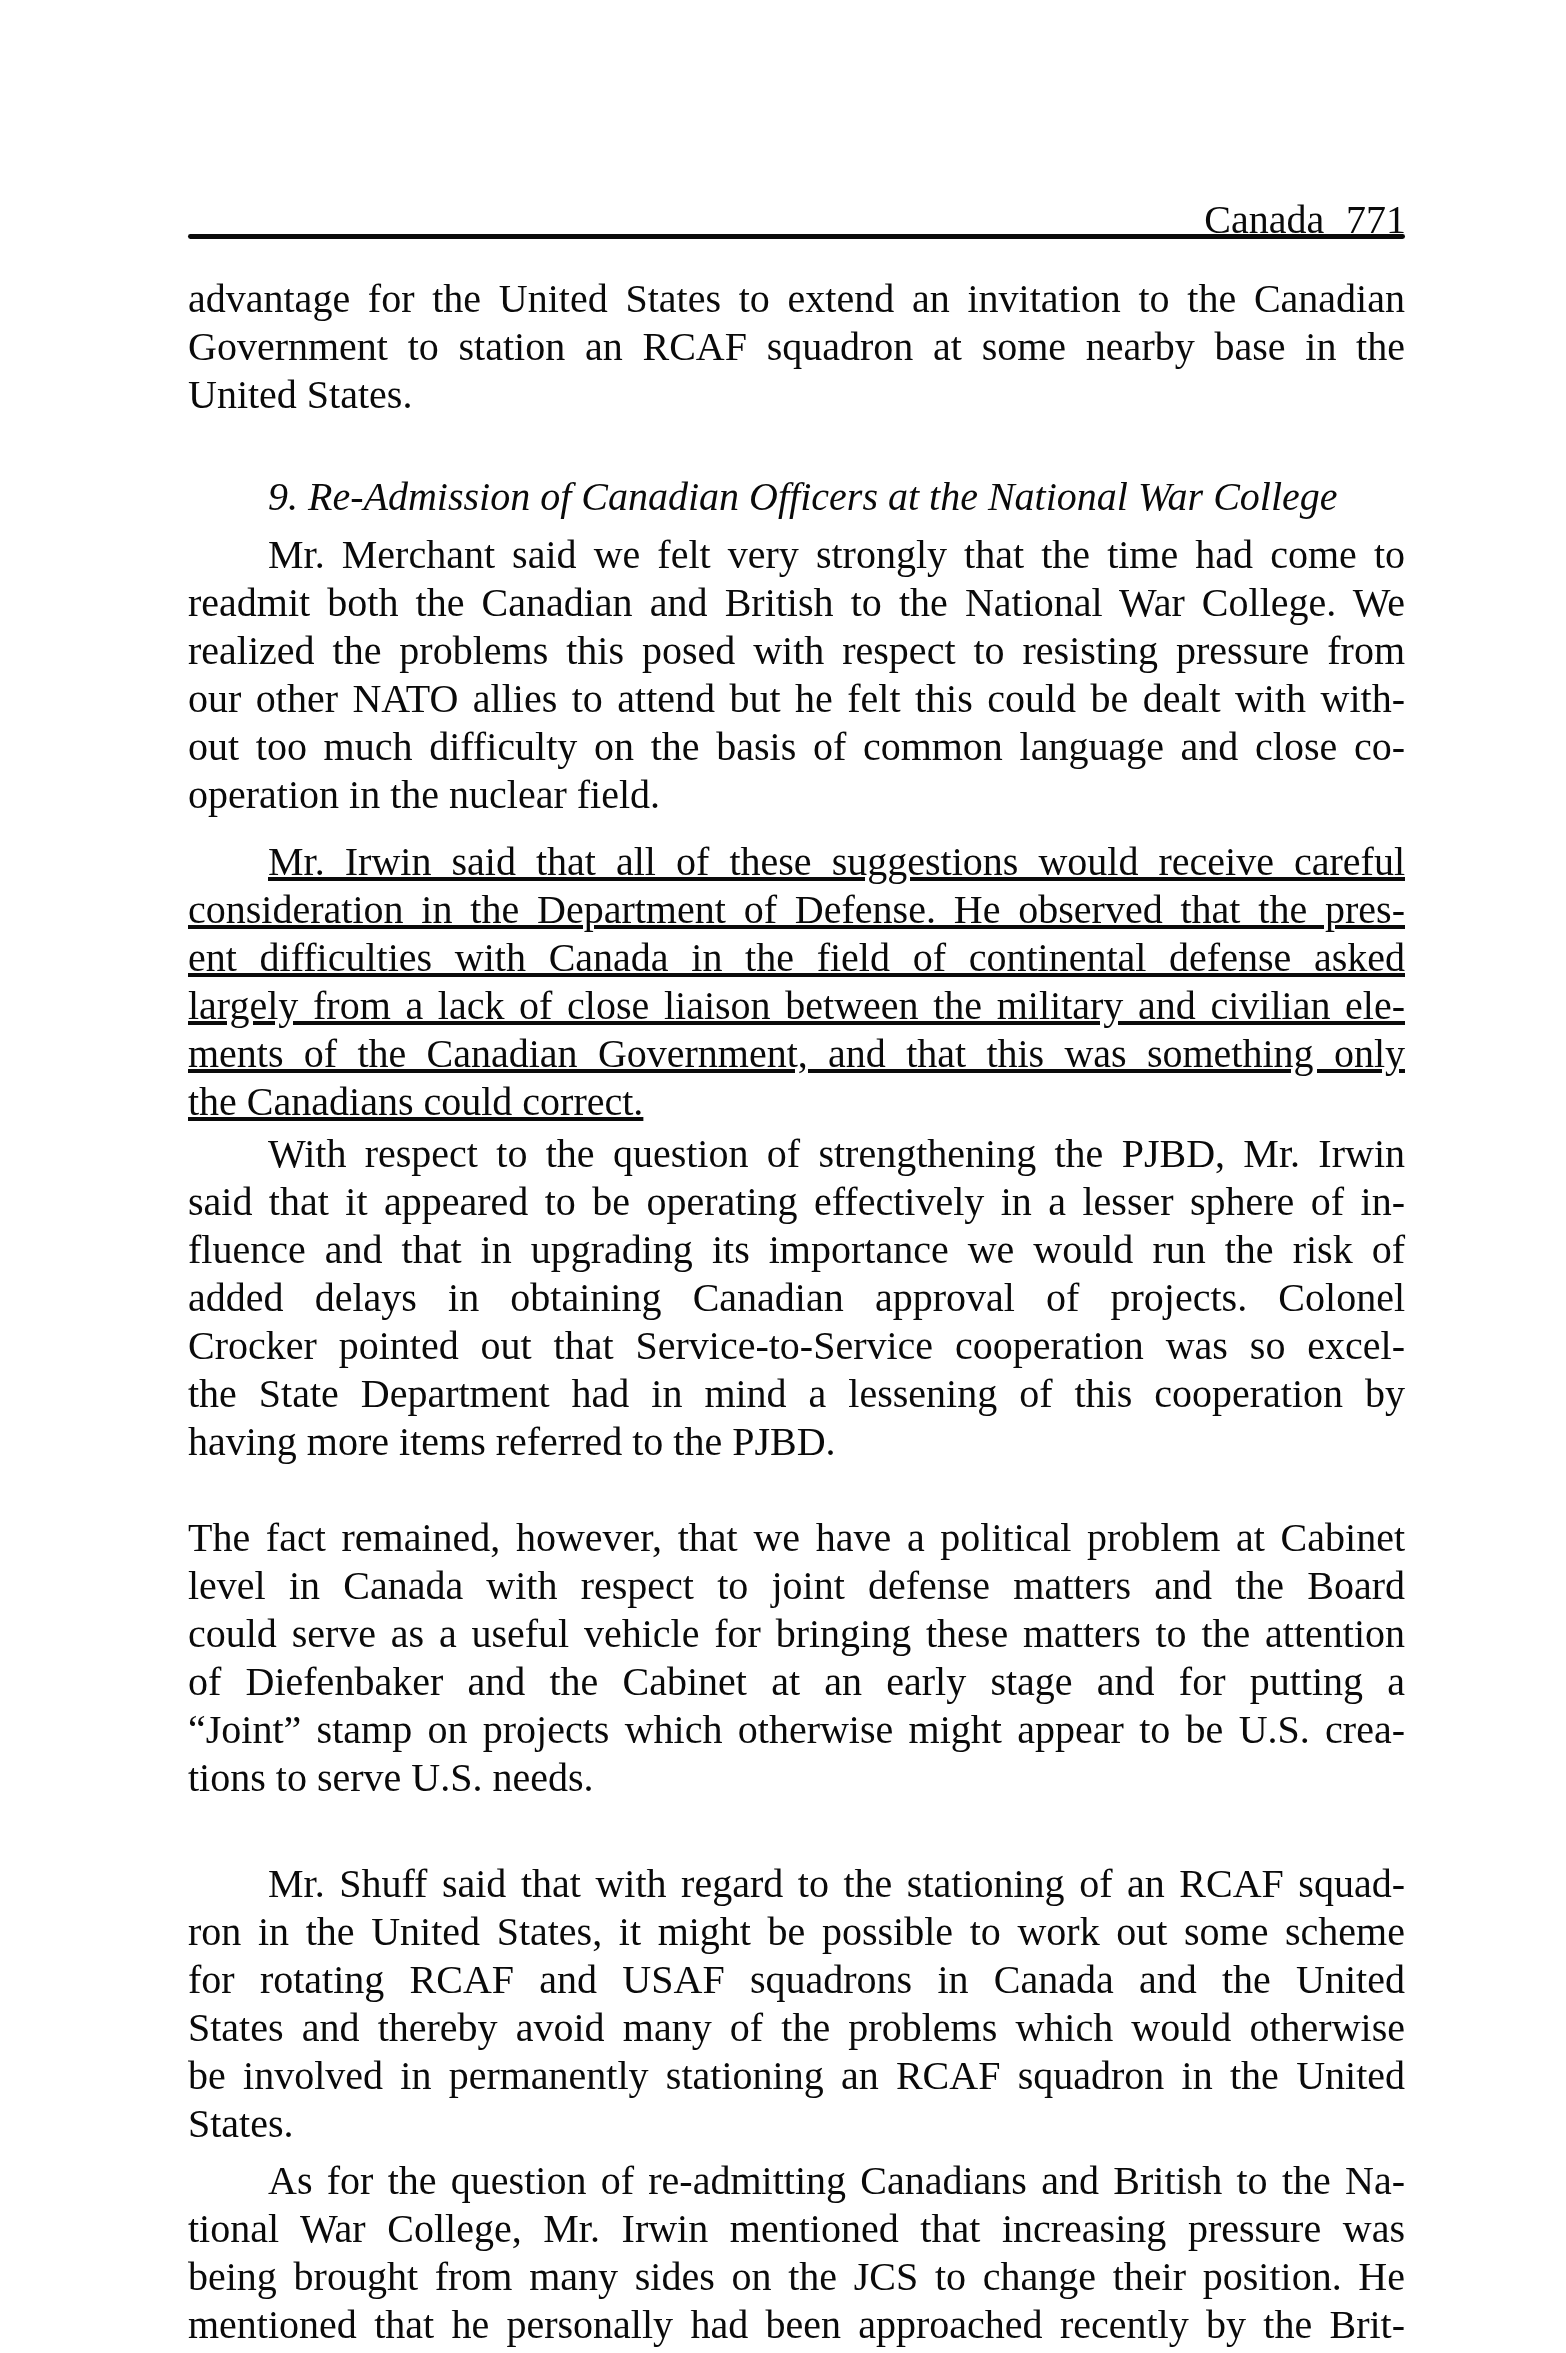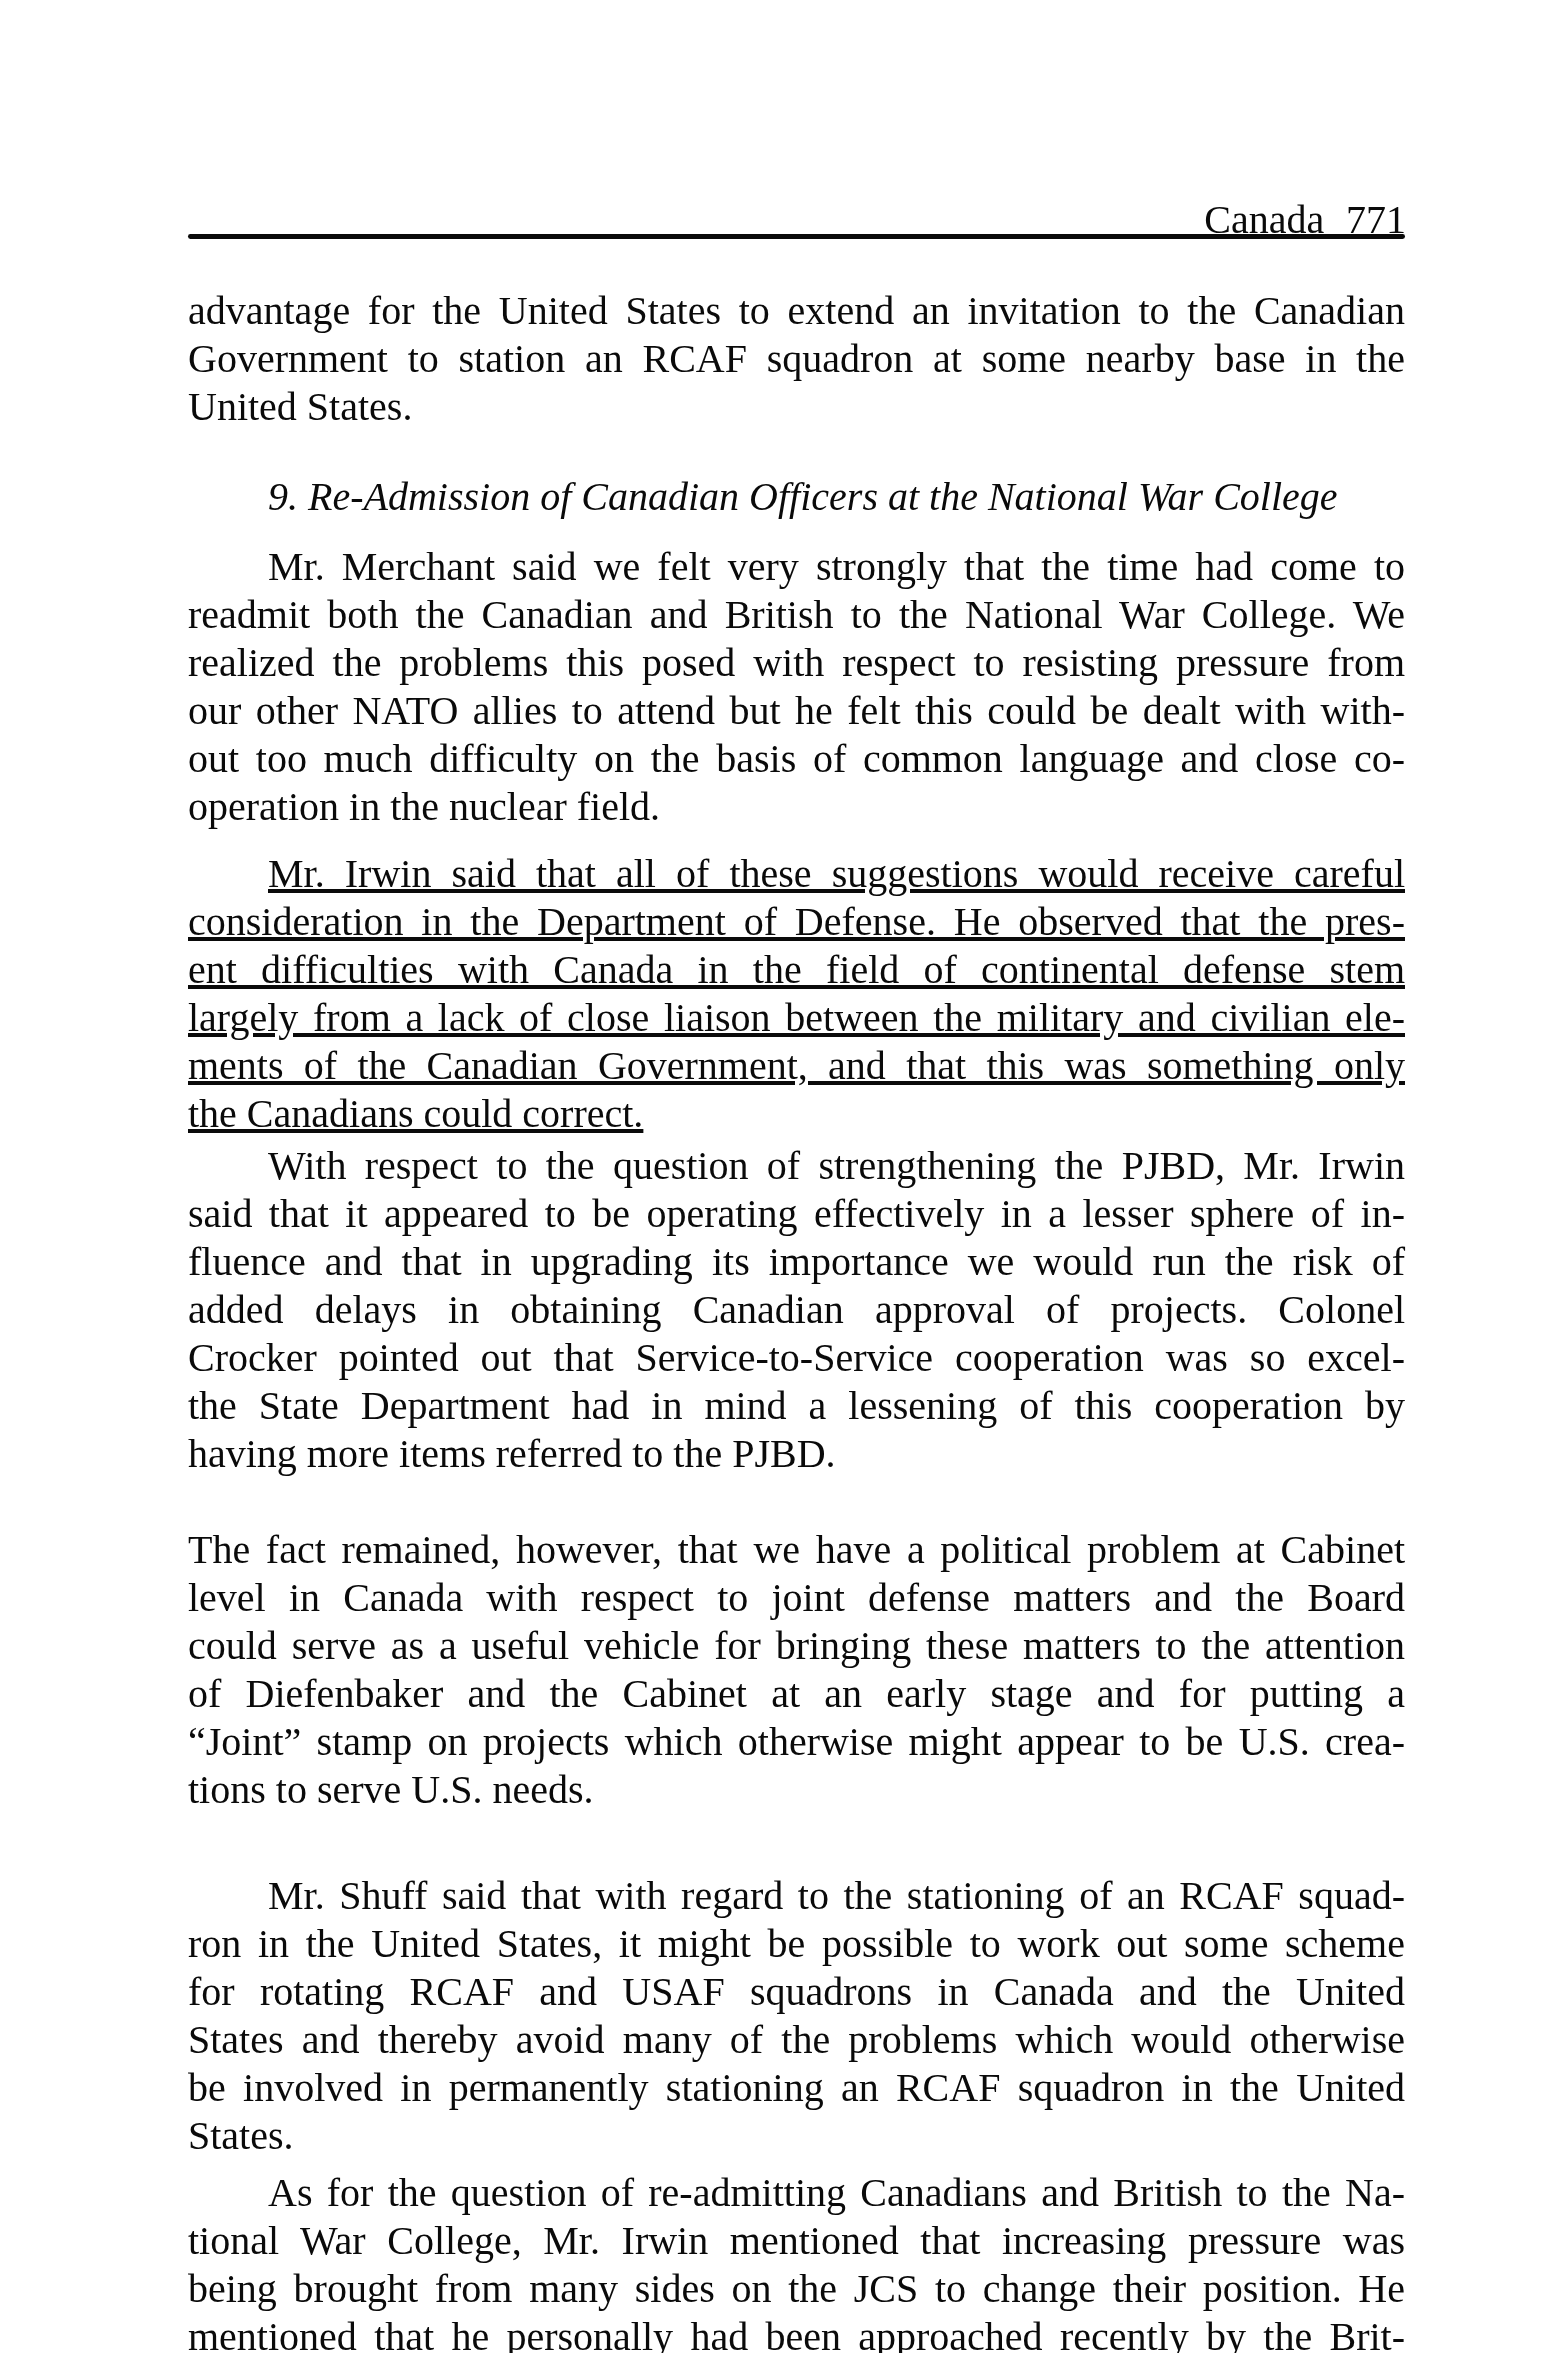--- a/index.html
+++ b/index.html
@@ -40,21 +40,20 @@
     height: 4.7px;
     background: #0a0a0a;
     border-radius: 2.4px;
   }
   .block {
     position: absolute;
     left: 188px;
     width: 1217px;
     font-size: 40px;
     line-height: 48px;
-    margin-top: 12px;
   }
   .line {
     display: block;
     height: 48px;
     white-space: nowrap;
     text-align: justify;
     text-align-last: justify;
     overflow: visible;
   }
   .line.last {
@@ -97,21 +96,21 @@
     <span class="line">readmit both the Canadian and British to the National War College. We</span>
     <span class="line">realized the problems this posed with respect to resisting pressure from</span>
     <span class="line">our other NATO allies to attend but he felt this could be dealt with with-</span>
     <span class="line">out too much difficulty on the basis of common language and close co-</span>
     <span class="line last">operation in the nuclear field.</span>
   </div>
 
   <div class="block" style="top:838px;text-decoration:underline;">
     <span class="line indent">Mr. Irwin said that all of these suggestions would receive careful</span>
     <span class="line">consideration in the Department of Defense. He observed that the pres-</span>
-    <span class="line">ent difficulties with Canada in the field of continental defense stem</span>
+    <span class="line">ent difficulties with Canada in the field of continental defense asked</span>
     <span class="line">largely from a lack of close liaison between the military and civilian ele-</span>
     <span class="line">ments of the Canadian Government, and that this was something only</span>
     <span class="line last">the Canadians could correct.</span>
   </div>
 
   <div class="block" style="top:1130px;font-family:Liberation Serif, serif;">
     <span class="line indent">With respect to the question of strengthening the PJBD, Mr. Irwin</span>
     <span class="line">said that it appeared to be operating effectively in a lesser sphere of in-</span>
     <span class="line">fluence and that in upgrading its importance we would run the risk of</span>
     <span class="line">added delays in obtaining Canadian approval of projects. Colonel</span>

